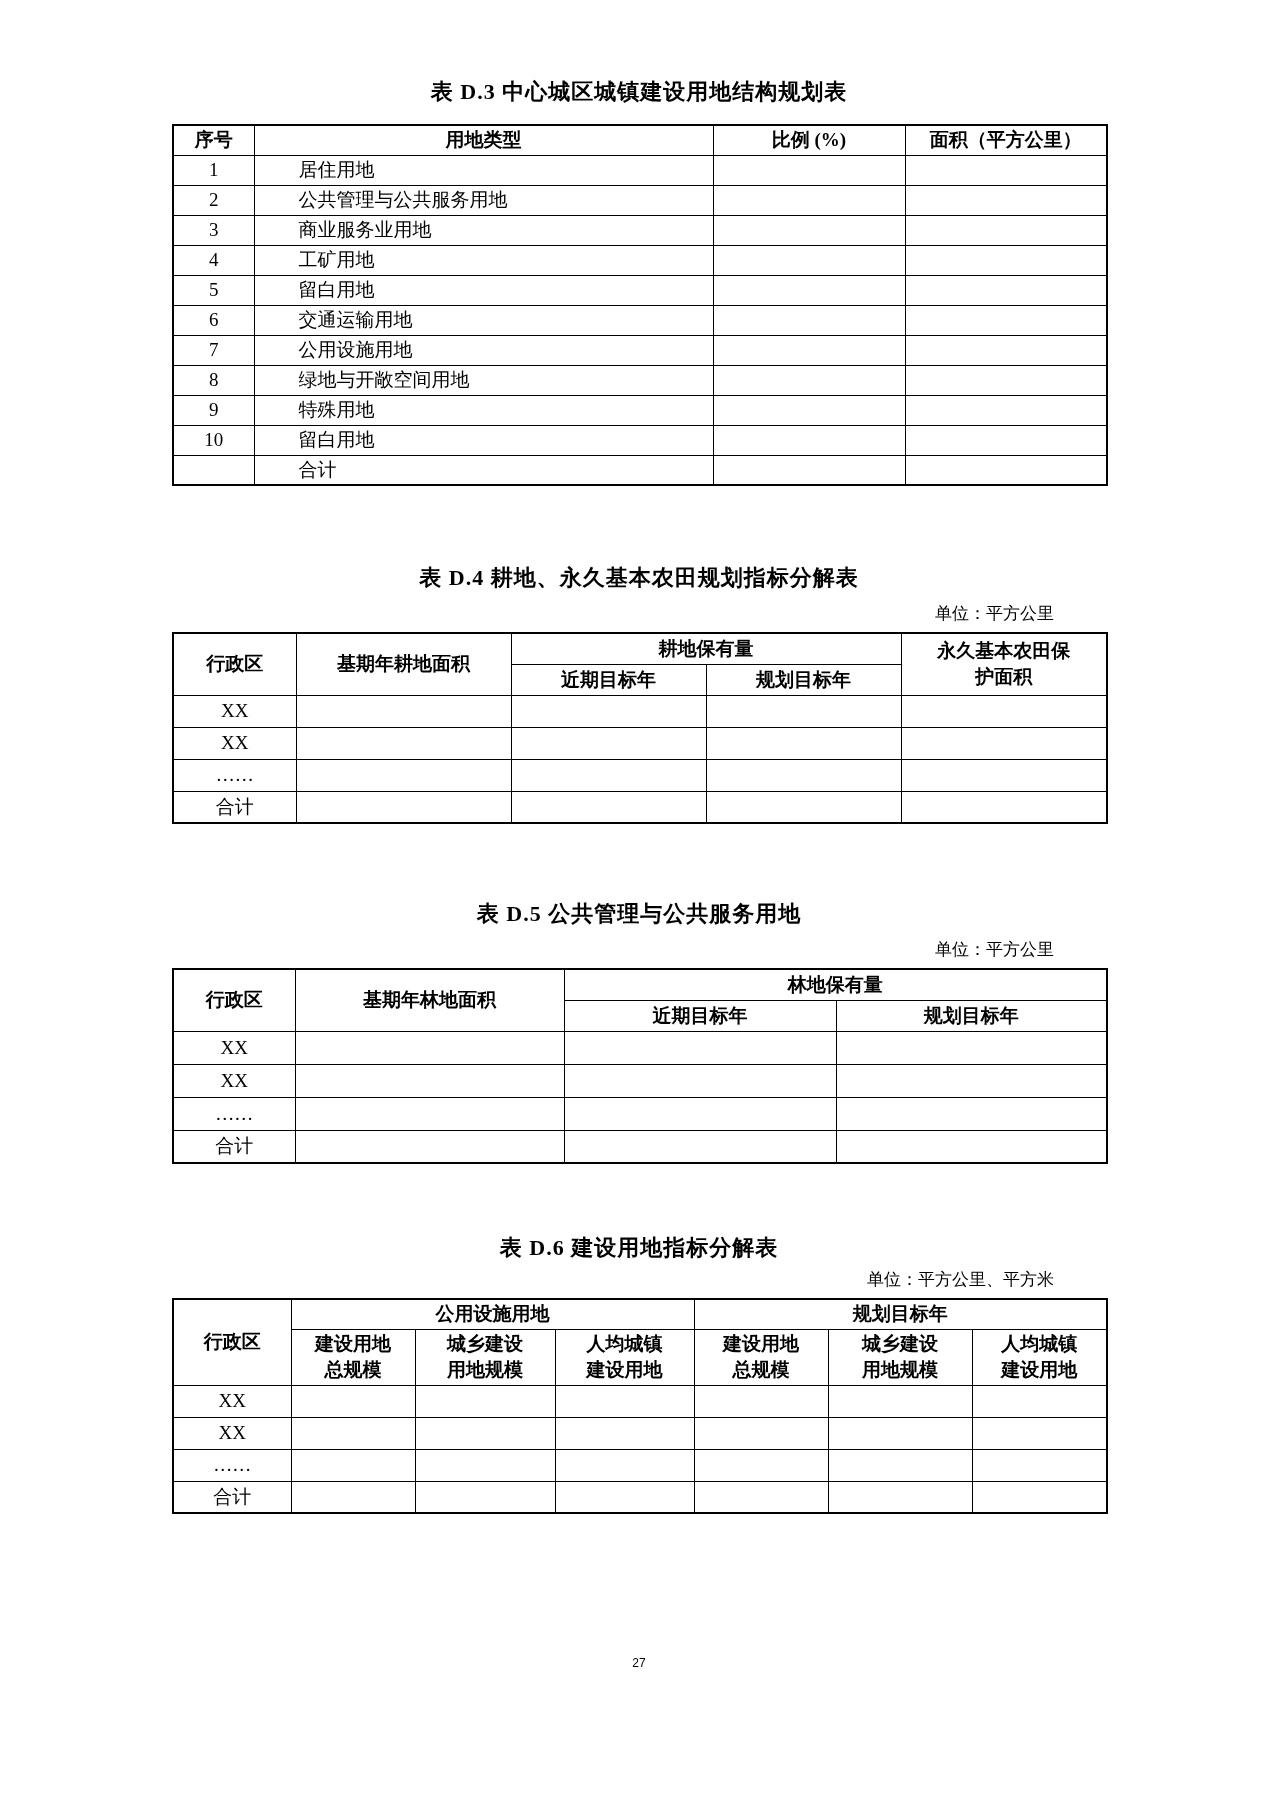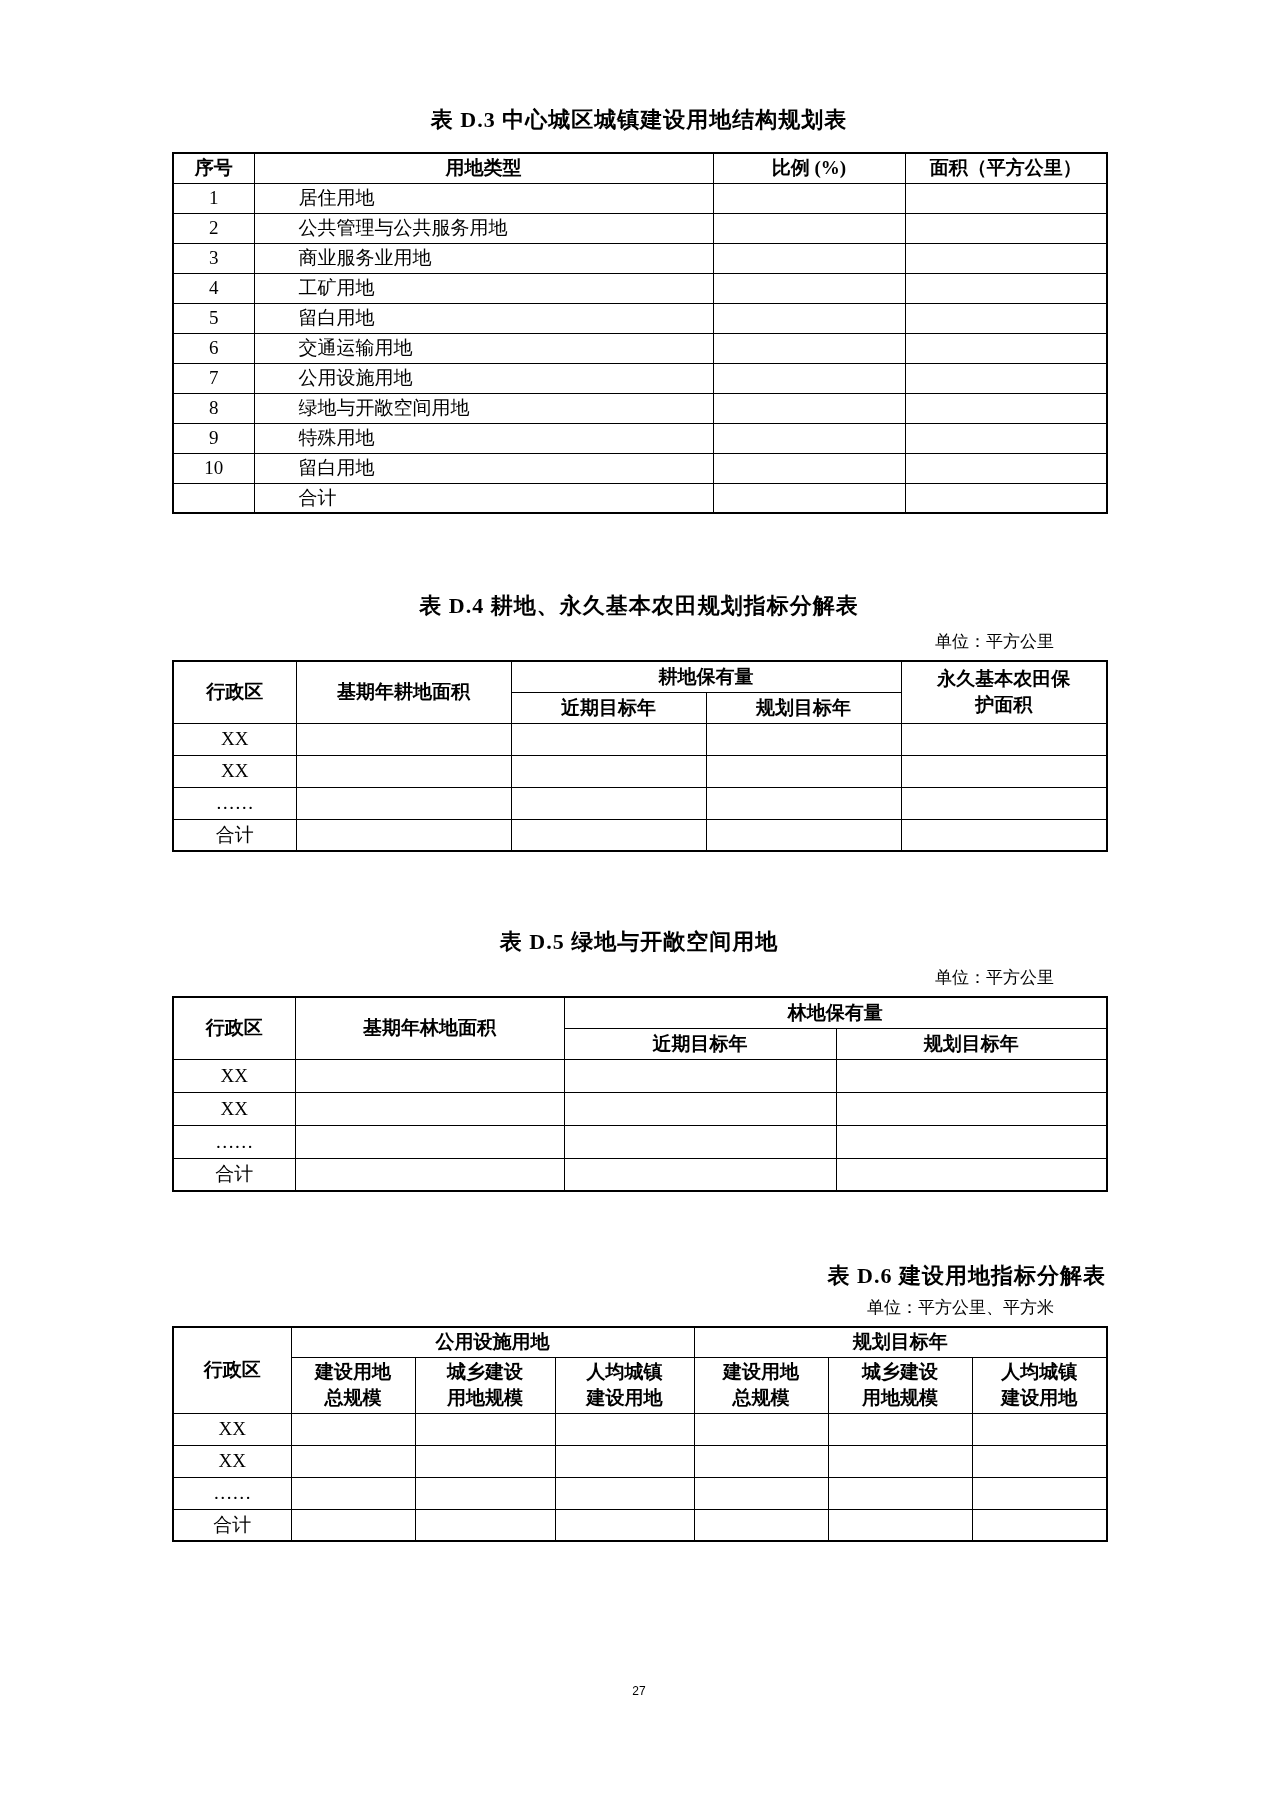--- a/index.html
+++ b/index.html
@@ -34,29 +34,29 @@
 
   tr.h30 { height:30px; }
   tr.h31 { height:31px; }
   tr.h32 { height:32px; }
   tr.h33 { height:33px; }
   tr.h56 { height:56px; }
 
   .left-indent { text-align:left !important; padding-left:44px !important; }
   .two-line { white-space:pre-line; line-height:26px; }
 
-  #d3-title { margin-top:104px; }
+  #d3-title { margin-top:76px; }
   #d3-table { margin-top:16px; }
   #d4-title { margin-top:76px; }
   #d4-unit  { margin-top:8px; }
   #d4-table { margin-top:6px; }
   #d5-title { margin-top:74px; }
   #d5-unit  { margin-top:8px; }
   #d5-table { margin-top:6px; }
-  #d6-title { margin-top:68px;text-align:right; }
+  #d6-title { margin-top:68px; }
   #d6-unit  { margin-top:4px; }
   #d6-table { margin-top:6px; }
 
   .page-number {
     margin-top:142px; text-align:center;
     font-size:12px; font-family:"Liberation Sans","DejaVu Sans",sans-serif;
   }
 </style>
 </head>
 <body>
@@ -195,21 +195,21 @@
       <tr class="h32">
         <td>合计</td>
         <td></td>
         <td></td>
         <td></td>
         <td></td>
       </tr>
     </tbody>
   </table>
 
-  <div class="tbl-title" id="d5-title">表 D.5 绿地与开敞空间用地</div>
+  <div class="tbl-title" id="d5-title">表 D.5 公共管理与公共服务用地</div>
   <div class="unit-line" id="d5-unit">单位：平方公里</div>
 
   <table class="tbl" id="d5-table">
     <colgroup>
         <col style="width:122px">
         <col style="width:269px">
         <col style="width:272px">
         <col style="width:271px">
       </colgroup>
     <tbody>

